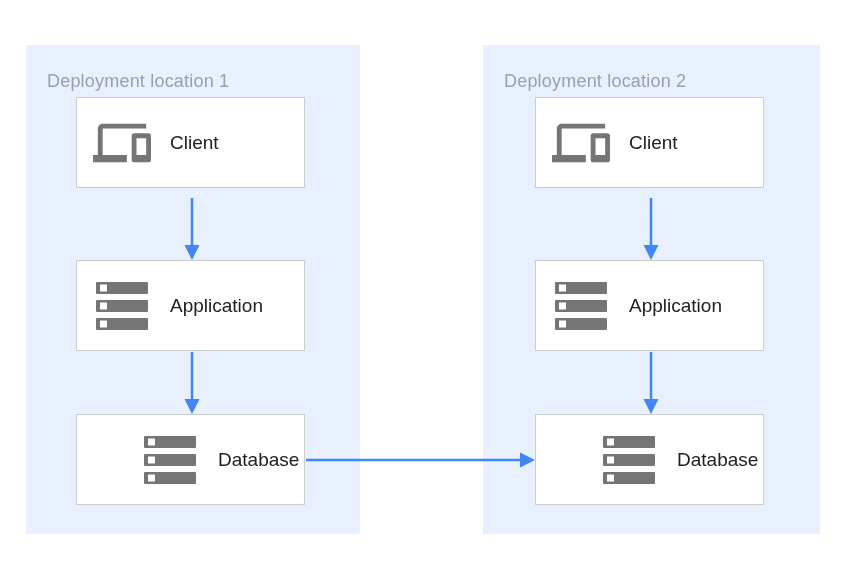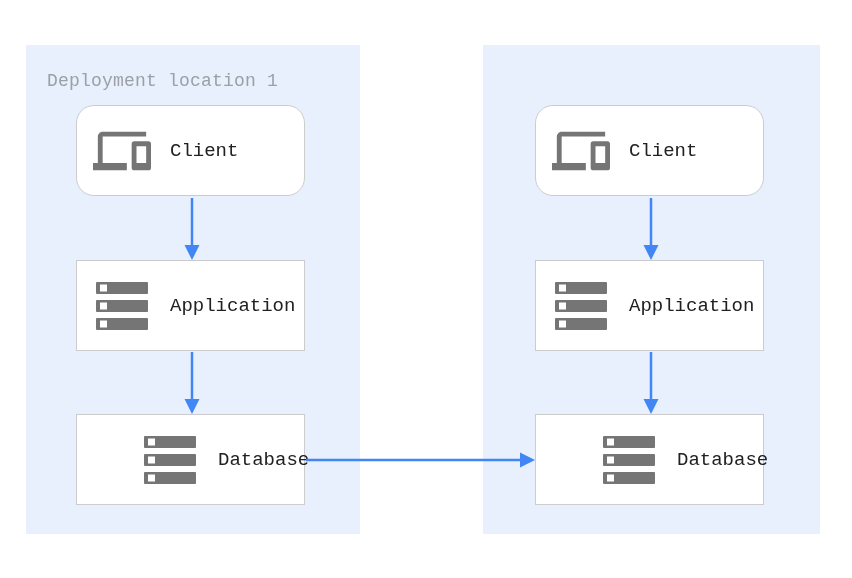--- a/index.html
+++ b/index.html
@@ -22,21 +22,20 @@
     width: 852px;
     height: 578px;
     background: var(--page-bg);
     overflow: hidden;
   }
   .zone {
     position: absolute;
     top: 45px;
     height: 489px;
     background: var(--zone-bg);
-    font-family: Liberation Mono, monospace;
   }
   .zone-1 { left: 26px;  width: 334px; }
   .zone-2 { left: 483px; width: 337px; }
   .zone-label {
     position: absolute;
     left: 21px;
     top: 26px;
     font-size: 18px;
     letter-spacing: 0.2px;
     color: var(--zone-label-gray);
@@ -46,21 +45,21 @@
     position: absolute;
     width: 229px;
     height: 91px;
     background: #ffffff;
     border: 1px solid var(--box-border);
     display: flex;
     align-items: center;
   }
   .zone-1 .node { left: 50px; }
   .zone-2 .node { left: 52px; }
-  .node-row-1 { top: 60px; border-radius: 18px; }
+  .node-row-1 { top: 52px; }
   .node-row-2 { top: 215px; }
   .node-row-3 { top: 369px; padding-left: 48px; }
   .node-icon {
     width: 58px;
     margin: 0 19px 0 16px;
     display: flex;
     align-items: center;
     justify-content: center;
     flex: none;
   }
@@ -128,20 +127,21 @@
             <rect x="4" y="20.5" width="7" height="7"></rect>
             <rect x="4" y="38.5" width="7" height="7"></rect>
           </g>
         </svg>
       </span>
       <span class="node-label">Database</span>
     </div>
   </div>
 
   <div class="zone zone-2">
+    <div class="zone-label">Deployment location 2</div>
 
     <div class="node node-row-1">
       <span class="node-icon">
         <svg width="58" height="58" viewBox="0 0 24 24">
             <path class="glyph" d="M4 6h18V4H4c-1.1 0-2 .9-2 2v11H0v3h14v-3H4V6zm19 2h-6c-.55 0-1 .45-1 1v10c0 .55.45 1 1 1h6c.55 0 1-.45 1-1V9c0-.55-.45-1-1-1zm-1 9h-4v-7h4v7z"></path>
           </svg>
       </span>
       <span class="node-label">Client</span>
     </div>
 

